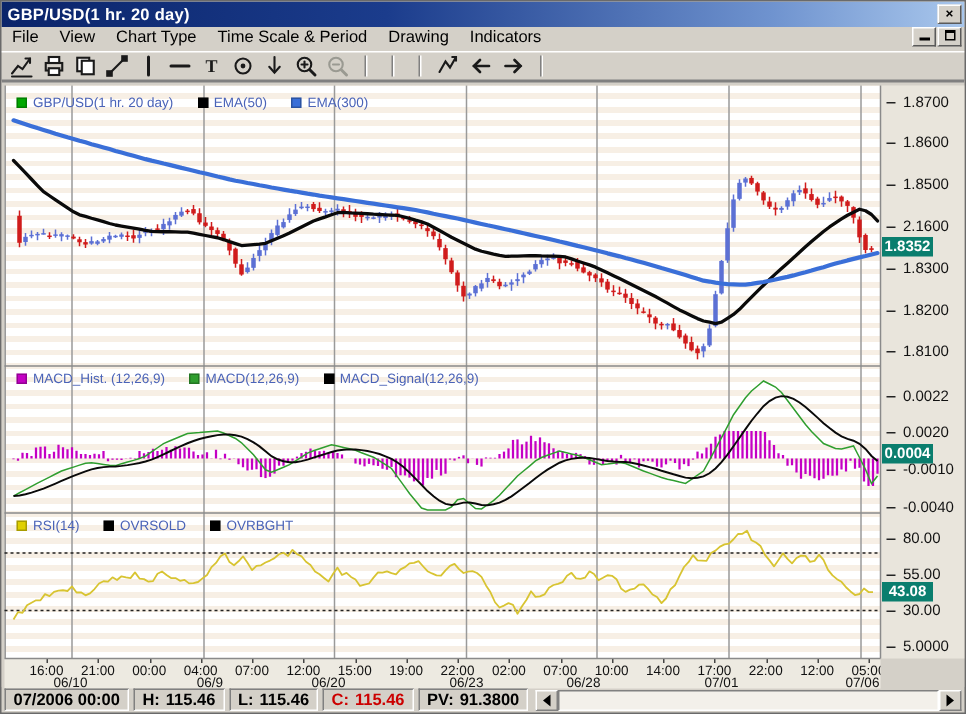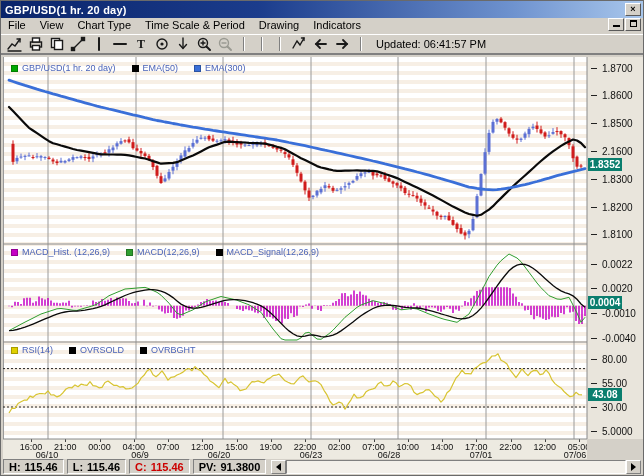--- a/index.html
+++ b/index.html
@@ -200,21 +200,20 @@
           <polyline stroke="#1a1a1a" stroke-width="1.8" fill="none" stroke-linecap="round" points="7,4 3,8 7,12"></polyline>
         </svg>
       </span>
       <span class="tool-btn">
         <svg width="16" height="16" viewBox="0 0 16 16">
           <line stroke="#1a1a1a" stroke-width="1.8" fill="none" stroke-linecap="round" x1="3" y1="8" x2="13" y2="8"></line>
           <polyline stroke="#1a1a1a" stroke-width="1.8" fill="none" stroke-linecap="round" points="9,4 13,8 9,12"></polyline>
         </svg>
       </span>
       <span class="tool-sep"></span>
-      <span class="updated">Updated: 06:41:57 PM</span>
     </div>
 
   <div class="chart-area" id="chart-area">
     <div class="plot-bg"></div>
     <div class="axis-col" id="axis-col">
         <div class="axis-label" style="top: 5.5px;">
           <span class="dash"></span>
           <span>1.8700</span>
         </div>
         <div class="axis-label" style="top: 33.33px;">
@@ -863,20 +862,23 @@
           <span>OVRSOLD</span>
         </span>
         <span class="legend-item">
           <span class="sw" style="background: rgb(0, 0, 0);"></span>
           <span>OVRBGHT</span>
         </span>
       </div>
   </div>
 
   <div class="statusbar">
+    <span class="status-cell">
+      <span>07/2006 00:00</span>
+    </span>
     <span id="status-cells" style="display:flex; gap:3px;">
         <span class="status-cell">
           <span>H:</span>
           <span class="val">115.46</span>
         </span>
         <span class="status-cell">
           <span>L:</span>
           <span class="val">115.46</span>
         </span>
         <span class="status-cell">

